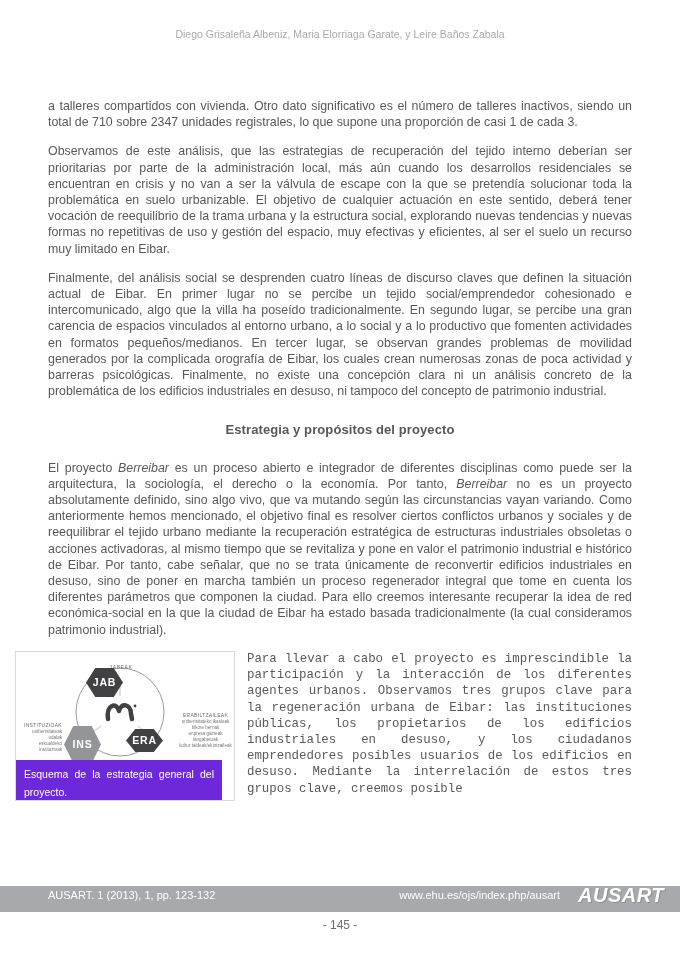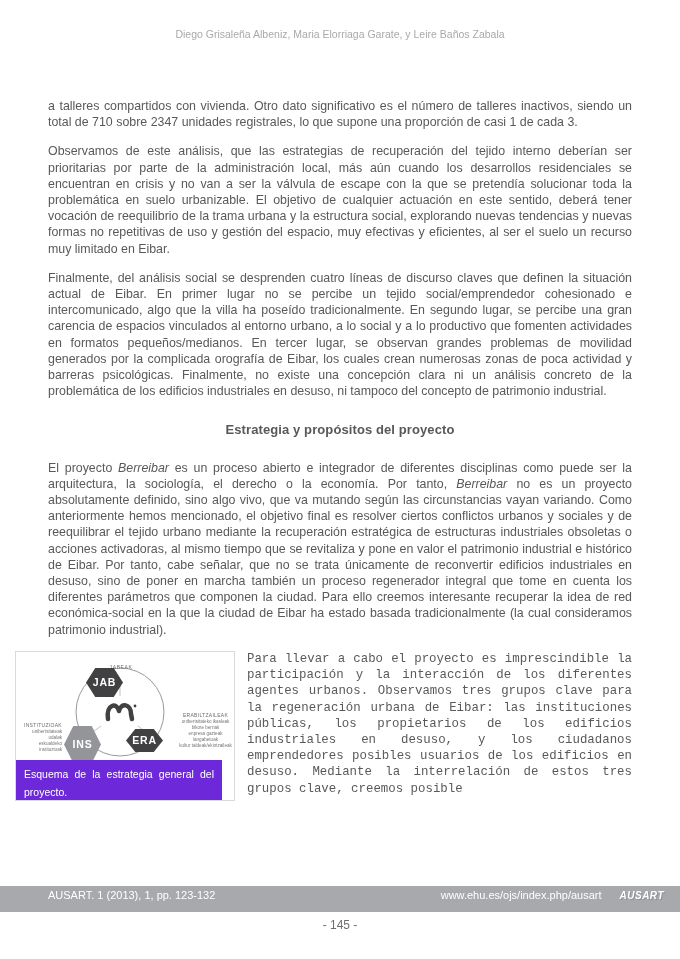--- a/index.html
+++ b/index.html
@@ -58,21 +58,21 @@
 
   
   .footer-bar {
     position:absolute; left:0; top:886px; width:680px; height:26px;
     background:#a7a9ac; color:#ffffff; font-size:11px;
     display:flex; align-items:center; padding:0 16px 8px 48px;
   }
   .footer-citation { flex:1; }
   .footer-url { margin-right:18px; }
   .footer-logo {
-    font-weight:bold; font-style:italic; font-size:10px; letter-spacing:0.5px;
+    font-weight:bold; font-style:italic; font-size:20px; letter-spacing:0.5px;
     color:#ffffff; text-shadow:1px 1px 0 #8d8f92; white-space:nowrap;
   }
   .page-number {
     position:absolute; top:918px; left:0; right:0; text-align:center;
     font-size:12px; color:#6d6e70;
   }
 </style>
 </head>
 <body>
 

